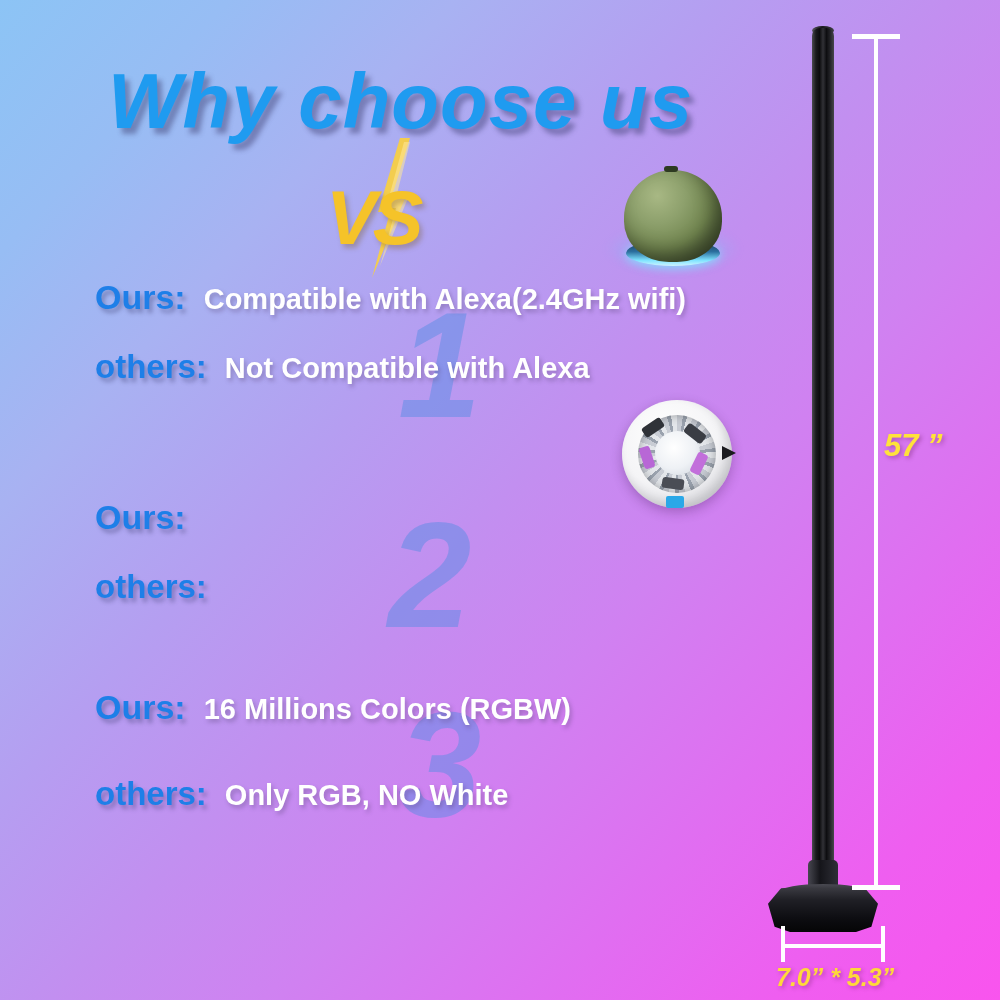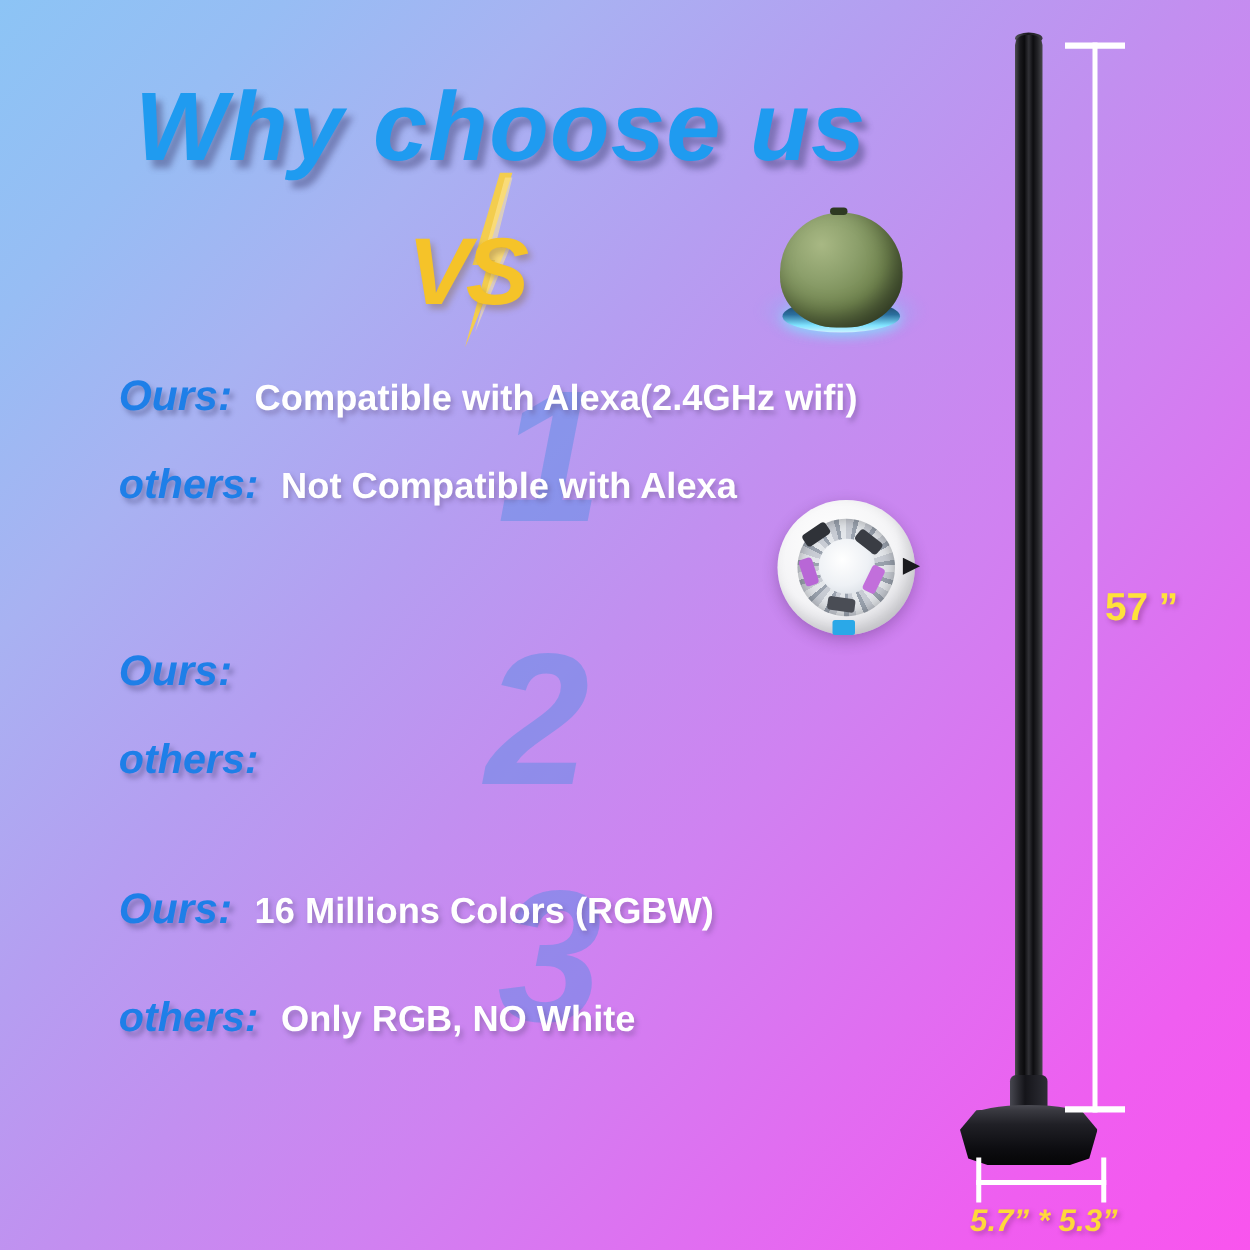--- a/index.html
+++ b/index.html
@@ -87,24 +87,22 @@
   .cmp-line {
     position: absolute;
     z-index: 3;
     white-space: nowrap;
     display: flex;
     align-items: baseline;
   }
   .cmp-label {
     font-size: 33px;
     font-weight: bold;
-    font-style: italic;
     color: #1e7fe8;
     text-shadow: 3px 4px 4px rgba(60,60,110,0.40);
-    margin-top: 20px;
   }
   .cmp-value {
     font-size: 29px;
     font-weight: bold;
     color: #ffffff;
     margin-left: 18px;
     text-shadow: 2px 3px 4px rgba(90,70,120,0.40);
   }
   .cmp-line.ours .cmp-label { font-size: 34px; }
 
@@ -295,24 +293,25 @@
   }
 
   
   .measure-line { position: absolute; background: #ffffff; z-index: 4; }
   #h-line  { left: 874px; top: 34px;  width: 4px;  height: 856px; }
   #h-tick-top    { left: 852px; top: 34px;  width: 48px; height: 5px; }
   #h-tick-bottom { left: 852px; top: 885px; width: 48px; height: 5px; }
   #h-label {
     position: absolute;
     left: 884px;
-    top: 468px;
+    top: 428px;
     z-index: 5;
     font-size: 31px;
     font-weight: bold;
+    font-style: italic;
     color: #ffe23a;
     white-space: nowrap;
     text-shadow: 2px 2px 4px rgba(120,40,110,0.45);
   }
   #w-line  { left: 781px; top: 944px; width: 104px; height: 4px; }
   #w-tick-left  { left: 781px; top: 926px; width: 4px; height: 36px; }
   #w-tick-right { left: 881px; top: 926px; width: 4px; height: 36px; }
   #w-label {
     position: absolute;
     left: 776px;
@@ -399,15 +398,15 @@
   </div>
 
   <div class="measure-line" id="h-tick-top"></div>
   <div class="measure-line" id="h-line"></div>
   <div class="measure-line" id="h-tick-bottom"></div>
   <div id="h-label">57 ”</div>
 
   <div class="measure-line" id="w-tick-left"></div>
   <div class="measure-line" id="w-line"></div>
   <div class="measure-line" id="w-tick-right"></div>
-  <div id="w-label">5.7”  * 5.3”</div>
+  <div id="w-label">7.0”  * 5.3”</div>
 
 </div>
 
 </body></html>

